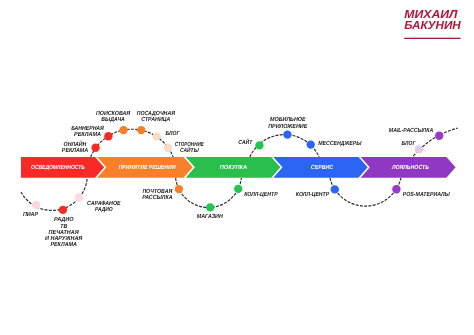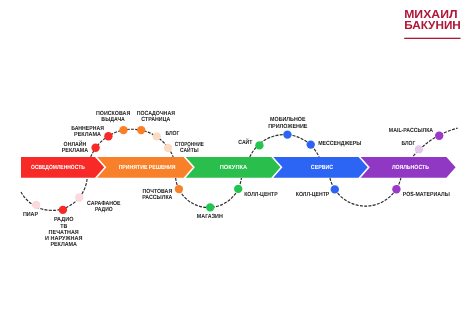--- a/index.html
+++ b/index.html
@@ -1,17 +1,17 @@
 <!DOCTYPE html>
 <html><head>
 <meta charset="utf-8">
 <style>
   html,body{margin:0;padding:0;}
   body{width:474px;height:335px;background:#ffffff;overflow:hidden;}
-  #root{position:relative;width:474px;height:293px;}
+  #root{position:relative;width:474px;height:293px;font-style:italic;}
   svg{will-change:transform;}
   svg{display:block;position:absolute;top:0;left:0;}
   text{font-family:"Liberation Sans",sans-serif;font-weight:bold;-webkit-font-smoothing:antialiased;text-rendering:geometricPrecision;}
   .stage-label{fill:#ffffff;font-size:6px;}
   .node-label{fill:#1a1a1a;font-size:6px;}
   .logo-text{fill:#B01739;font-size:11.5px;}
 </style>
 </head>
 <body>
 

